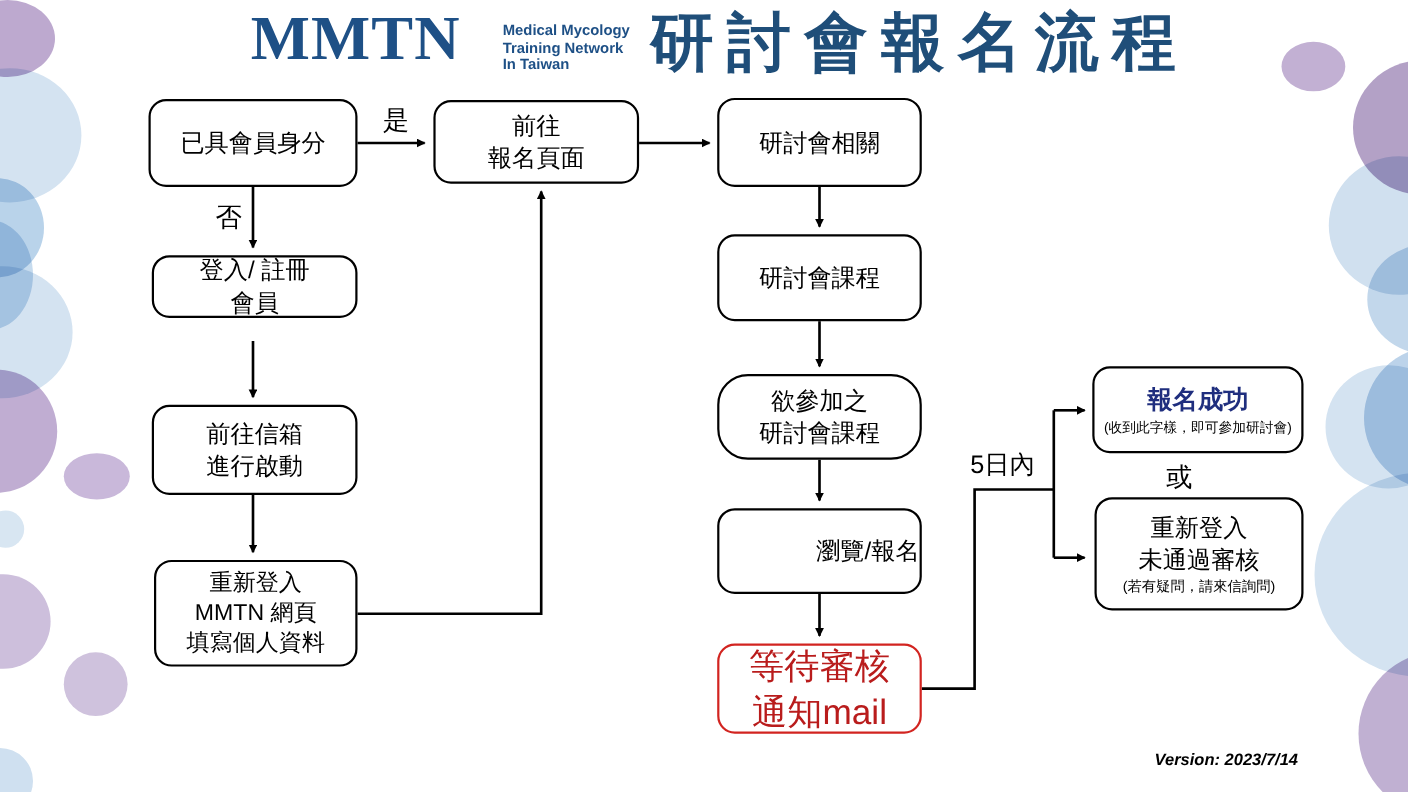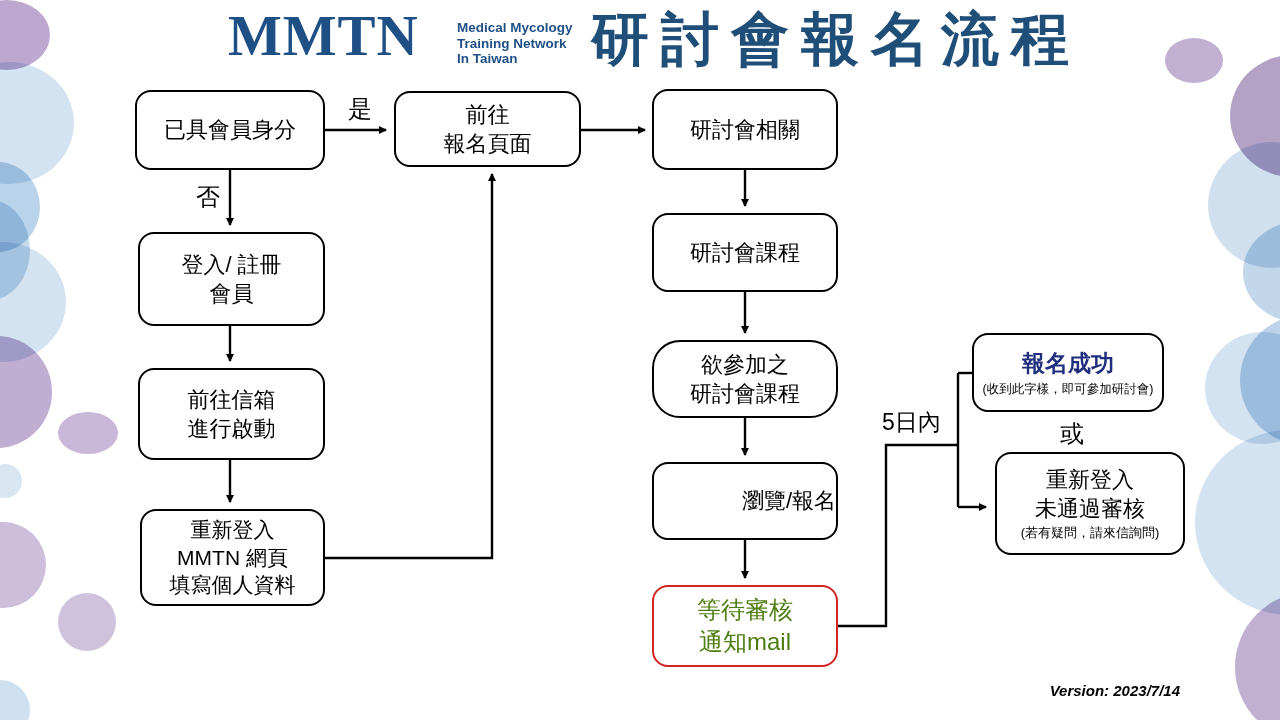--- a/index.html
+++ b/index.html
@@ -14,21 +14,21 @@
     font-weight:bold;font-size:57px;line-height:68px;color:#1e5086;letter-spacing:1px;z-index:3;}
   #logo-tagline{position:absolute;left:457px;top:20px;font-size:13.5px;line-height:15.5px;
     font-weight:bold;color:#1e5086;z-index:3;}
   #page-title{position:absolute;left:591px;top:4px;font-size:58px;line-height:70px;font-weight:bold;
     color:#1f4e79;letter-spacing:12px;white-space:nowrap;z-index:3;}
 
   
   .node{position:absolute;background:#fff;border:2.5px solid #000;border-radius:16px;
     display:flex;flex-direction:column;align-items:center;justify-content:center;
     font-size:22px;color:#000;text-align:center;line-height:1.32;z-index:3;box-sizing:border-box;}
-  .node.red{border-color:#d22420;color:#4d7c0f;font-size:24px;}
+  .node.red{border-color:#d22420;color:#b91c1c;font-size:32px;}
   .node .note{font-size:12.5px;line-height:1.3;color:#000;margin-top:2px;white-space:nowrap;}
   .node .navy-title{color:#1f2e7e;font-weight:bold;font-size:23px;}
 
   
   .edge-label{position:absolute;font-size:24px;color:#000;z-index:3;white-space:nowrap;}
 
   #version{position:absolute;left:1000px;top:682px;width:180px;text-align:right;
     font-size:15px;font-style:italic;font-weight:bold;color:#000;z-index:3;}
 
   #connector-layer{position:absolute;left:0;top:0;z-index:2;}
@@ -95,26 +95,26 @@
 
   <div class="node" style="left:135px;top:90px;width:190px;height:80px;">
     <div>已具會員身分</div>
   </div>
 
   <div class="node" style="left:394px;top:91px;width:187px;height:76px;">
     <div>前往</div>
     <div>報名頁面</div>
   </div>
 
-  <div class="node" style="left:138px;top:232px;width:187px;height:94px;">
+  <div class="node" style="left:138px;top:232px;width:187px;height:57px;">
     <div>登入/ 註冊</div>
     <div>會員</div>
   </div>
 
-  <div class="node" style="left:138px;top:368px;width:187px;height:92px;">
+  <div class="node" style="left:138px;top:368px;width:187px;height:82px;">
     <div>前往信箱</div>
     <div>進行啟動</div>
   </div>
 
   <div class="node" style="left:140px;top:509px;width:185px;height:97px;font-size:21px;">
     <div>重新登入</div>
     <div>MMTN 網頁</div>
     <div>填寫個人資料</div>
   </div>
 
@@ -133,21 +133,21 @@
 
   <div class="node" style="left:652px;top:462px;width:186px;height:78px;align-items:flex-end;">
     <div>瀏覽/報名</div>
   </div>
 
   <div class="node red" style="left:652px;top:585px;width:186px;height:82px;">
     <div>等待審核</div>
     <div>通知mail</div>
   </div>
 
-  <div class="node" style="left:972px;top:333px;width:192px;height:79px;">
+  <div class="node" style="left:993px;top:333px;width:192px;height:79px;">
     <div class="navy-title">報名成功</div>
     <div class="note">(收到此字樣，即可參加研討會)</div>
   </div>
 
   <div class="node" style="left:995px;top:452px;width:190px;height:103px;">
     <div>重新登入</div>
     <div>未通過審核</div>
     <div class="note" style="font-size:13px;">(若有疑問，請來信詢問)</div>
   </div>
 

